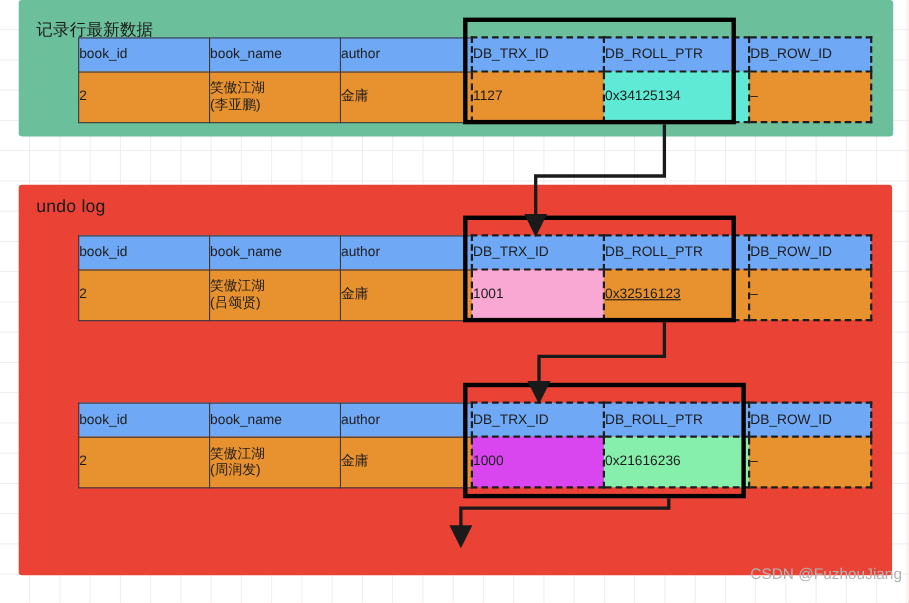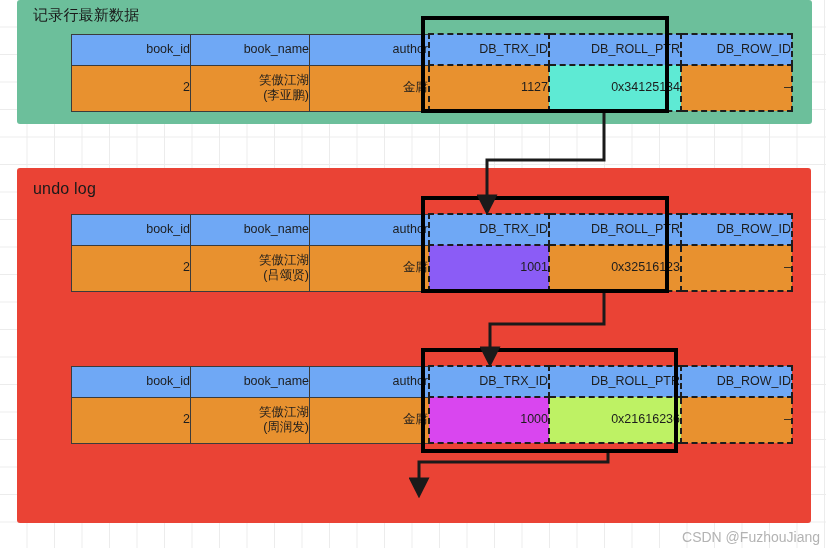--- a/index.html
+++ b/index.html
@@ -35,42 +35,42 @@
   }
   #panel-latest {
     left: 17px; top: 0px; width: 795px; height: 124px;
   }
   #panel-undo {
     left: 17px; top: 168px; width: 794px; height: 355px;
   }
   .panel-title {
     position: absolute;
     left: 16px;
-    top: 6px;
+    top: 18px;
     font-size: 15px;
     color: #1a1a1a;
     letter-spacing: .2px;
     white-space: nowrap;
   }
   #panel-undo .panel-title { top: 12px; font-size: 16px; }
 
   
   .rowtable {
     position: absolute;
     width: 711px;
     border-collapse: collapse;
     table-layout: fixed;
   }
   #table-1 { left: 71px; top: 33px; }
   #table-2 { left: 71px; top: 213px; }
   #table-3 { left: 71px; top: 365px; }
 
   .rowtable td {
     border: 1.6px solid #3b3b3b;
-    text-align: right;
+    text-align: left;
     font-size: 12.5px;
     color: #1d1d1d;
     padding: 0;
     line-height: 1.22;
   }
   .rowtable tr.head td {
     background: #6fa8f5;
     height: 29px;
     font-size: 12.5px;
   }
@@ -108,21 +108,21 @@
     position: absolute;
     left: 0; top: 0;
     width: 826px; height: 548px;
     pointer-events: none;
   }
 
   
   #watermark {
     position: absolute;
     right: 6px;
-    bottom: 3px;
+    bottom: 19px;
     font-size: 14px;
     color: #b3b3b3;
     white-space: nowrap;
   }
 </style>
 </head>
 <body>
 
 <div id="grid"></div>
 
@@ -165,22 +165,22 @@
     <td class="col-c" style="background: rgb(111, 168, 245);">author</td>
     <td class="col-d dashed" style="background: rgb(111, 168, 245);">DB_TRX_ID</td>
     <td class="col-e dashed" style="background: rgb(111, 168, 245);">DB_ROLL_PTR</td>
     <td class="col-f dashed" style="background: rgb(111, 168, 245);">DB_ROW_ID</td>
   </tr>
   <tr class="body">
     <td class="col-a" style="background: rgb(232, 145, 47);">2</td>
     <td class="col-b cell-2line" style="background: rgb(232, 145, 47);">笑傲江湖
 (吕颂贤)</td>
     <td class="col-c" style="background: rgb(232, 145, 47);">金庸</td>
-    <td class="col-d dashed" style="background: #8b5cf6;">1001</td>
-    <td class="col-e dashed" style="background: rgb(232, 145, 47);">0x32516123</td>
+    <td class="col-d dashed" style="background: #f9a8d4;">1001</td>
+    <td class="col-e dashed" style="background: rgb(232, 145, 47); text-decoration: underline;">0x32516123</td>
     <td class="col-f dashed" style="background: rgb(232, 145, 47);">–</td>
   </tr>
 </tbody>
   </table>
 
 <table class="rowtable" id="table-3">
   <tbody>
       <tr class="head">
     <td class="col-a" style="background: rgb(111, 168, 245);">book_id</td>
     <td class="col-b" style="background: rgb(111, 168, 245);">book_name</td>
@@ -188,21 +188,21 @@
     <td class="col-d dashed" style="background: rgb(111, 168, 245);">DB_TRX_ID</td>
     <td class="col-e dashed" style="background: rgb(111, 168, 245);">DB_ROLL_PTR</td>
     <td class="col-f dashed" style="background: rgb(111, 168, 245);">DB_ROW_ID</td>
   </tr>
   <tr class="body">
     <td class="col-a" style="background: rgb(232, 145, 47);">2</td>
     <td class="col-b cell-2line" style="background: rgb(232, 145, 47);">笑傲江湖
 (周润发)</td>
     <td class="col-c" style="background: rgb(232, 145, 47);">金庸</td>
     <td class="col-d dashed" style="background: #d946ef;">1000</td>
-    <td class="col-e dashed" style="background: #bef264;">0x21616236</td>
+    <td class="col-e dashed" style="background: #86efac;">0x21616236</td>
     <td class="col-f dashed" style="background: rgb(232, 145, 47);">–</td>
   </tr>
 </tbody>
   </table>
 
 <div class="focus-box" id="focus-1"></div>
 <div class="focus-box" id="focus-2"></div>
 <div class="focus-box" id="focus-3"></div>
 
 <svg id="connectors">

